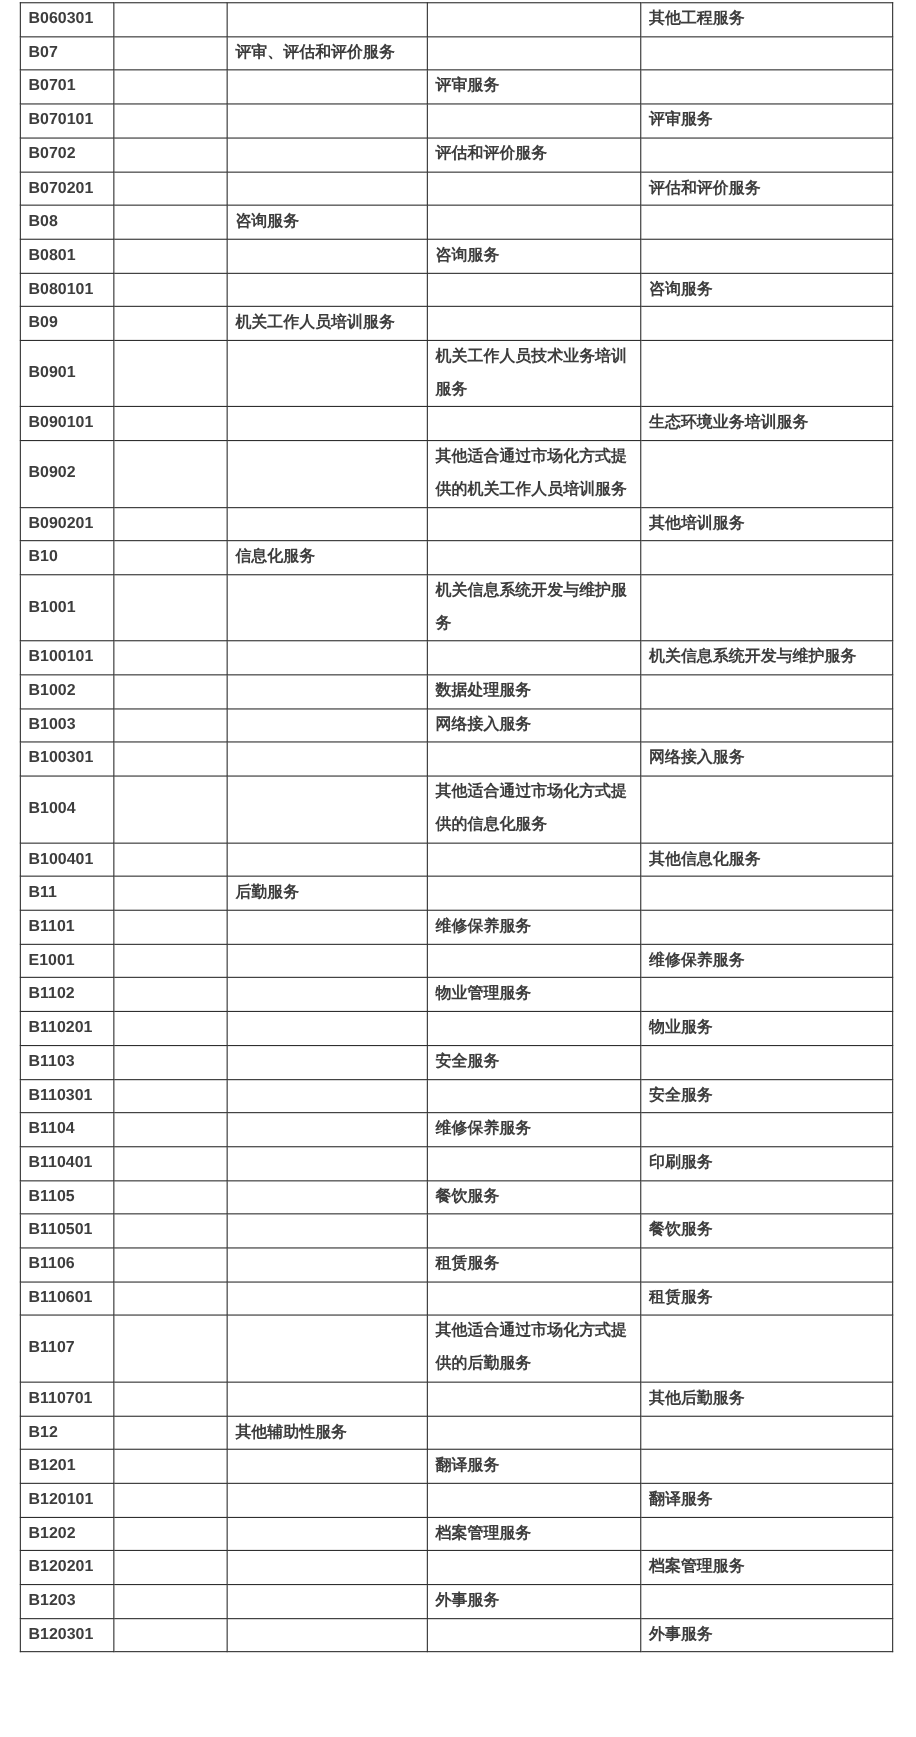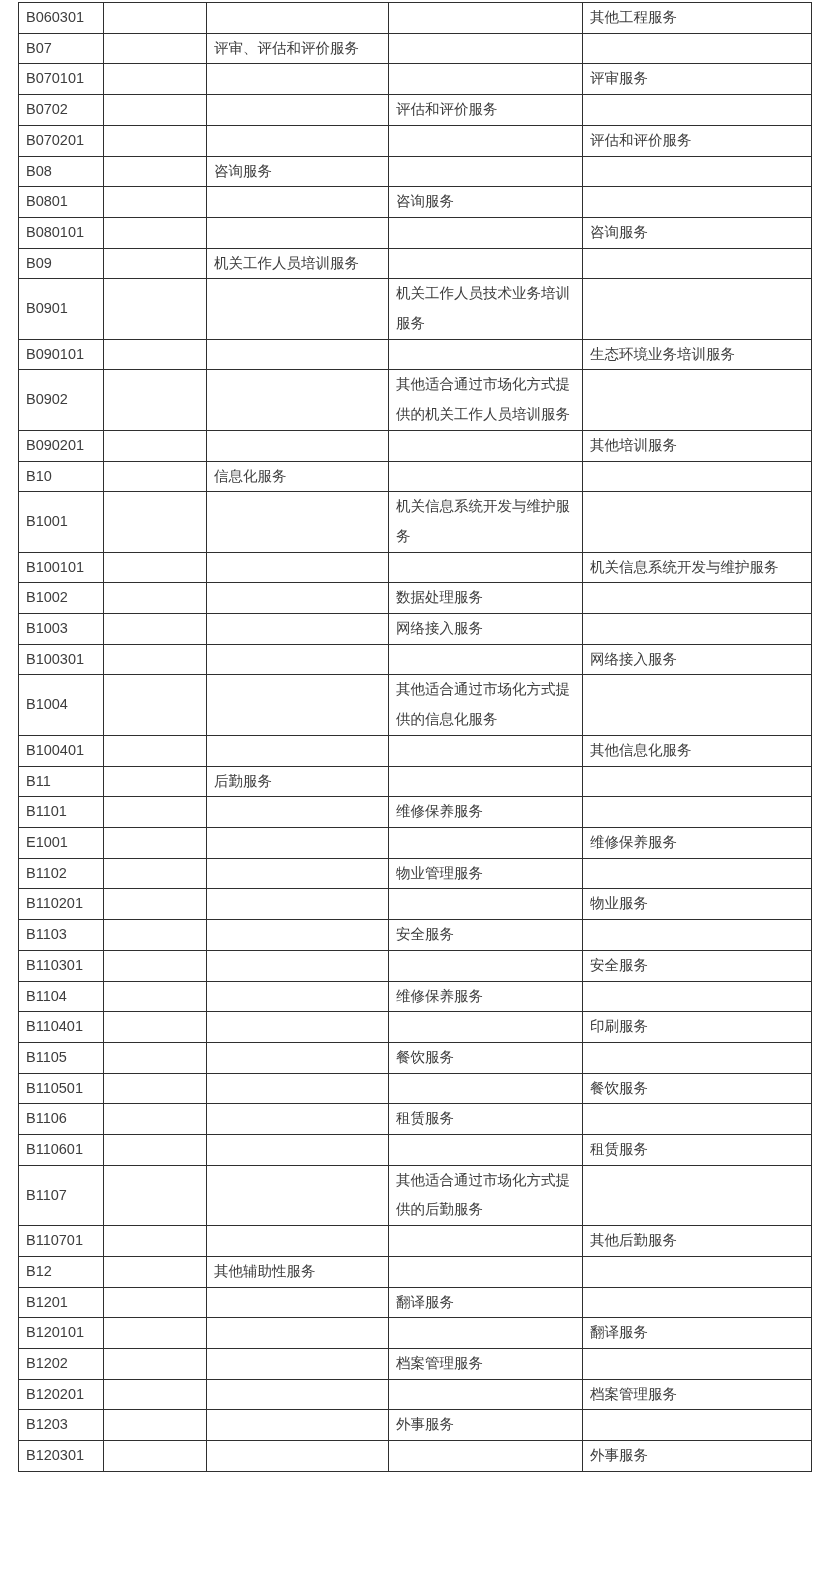--- a/index.html
+++ b/index.html
@@ -9,20 +9,21 @@
   }
   .page {
     position: relative;
     width: 833px;
     height: 1579px;
     background: var(--page-bg, #ffffff);
     box-sizing: border-box;
     padding: 2px 0 0 18px;
     overflow: hidden;
     font-family: "Liberation Sans", "DejaVu Sans", sans-serif;
+    font-weight: bold;
   }
   table.catalog {
     border-collapse: collapse;
     table-layout: fixed;
     width: 793px;
   }
   table.catalog td {
     border: 1px solid var(--table-border, #2f2f2f);
     color: var(--table-text, #3d3d3d);
     font-size: 14.5px;
@@ -60,20 +61,27 @@
           <td>其他工程服务</td>
         </tr>
         <tr>
           <td>B07</td>
           <td></td>
           <td>评审、评估和评价服务</td>
           <td></td>
           <td></td>
         </tr>
         <tr>
+          <td>B0701</td>
+          <td></td>
+          <td></td>
+          <td>评审服务</td>
+          <td></td>
+        </tr>
+        <tr>
           <td>B070101</td>
           <td></td>
           <td></td>
           <td></td>
           <td>评审服务</td>
         </tr>
         <tr>
           <td>B0702</td>
           <td></td>
           <td></td>

